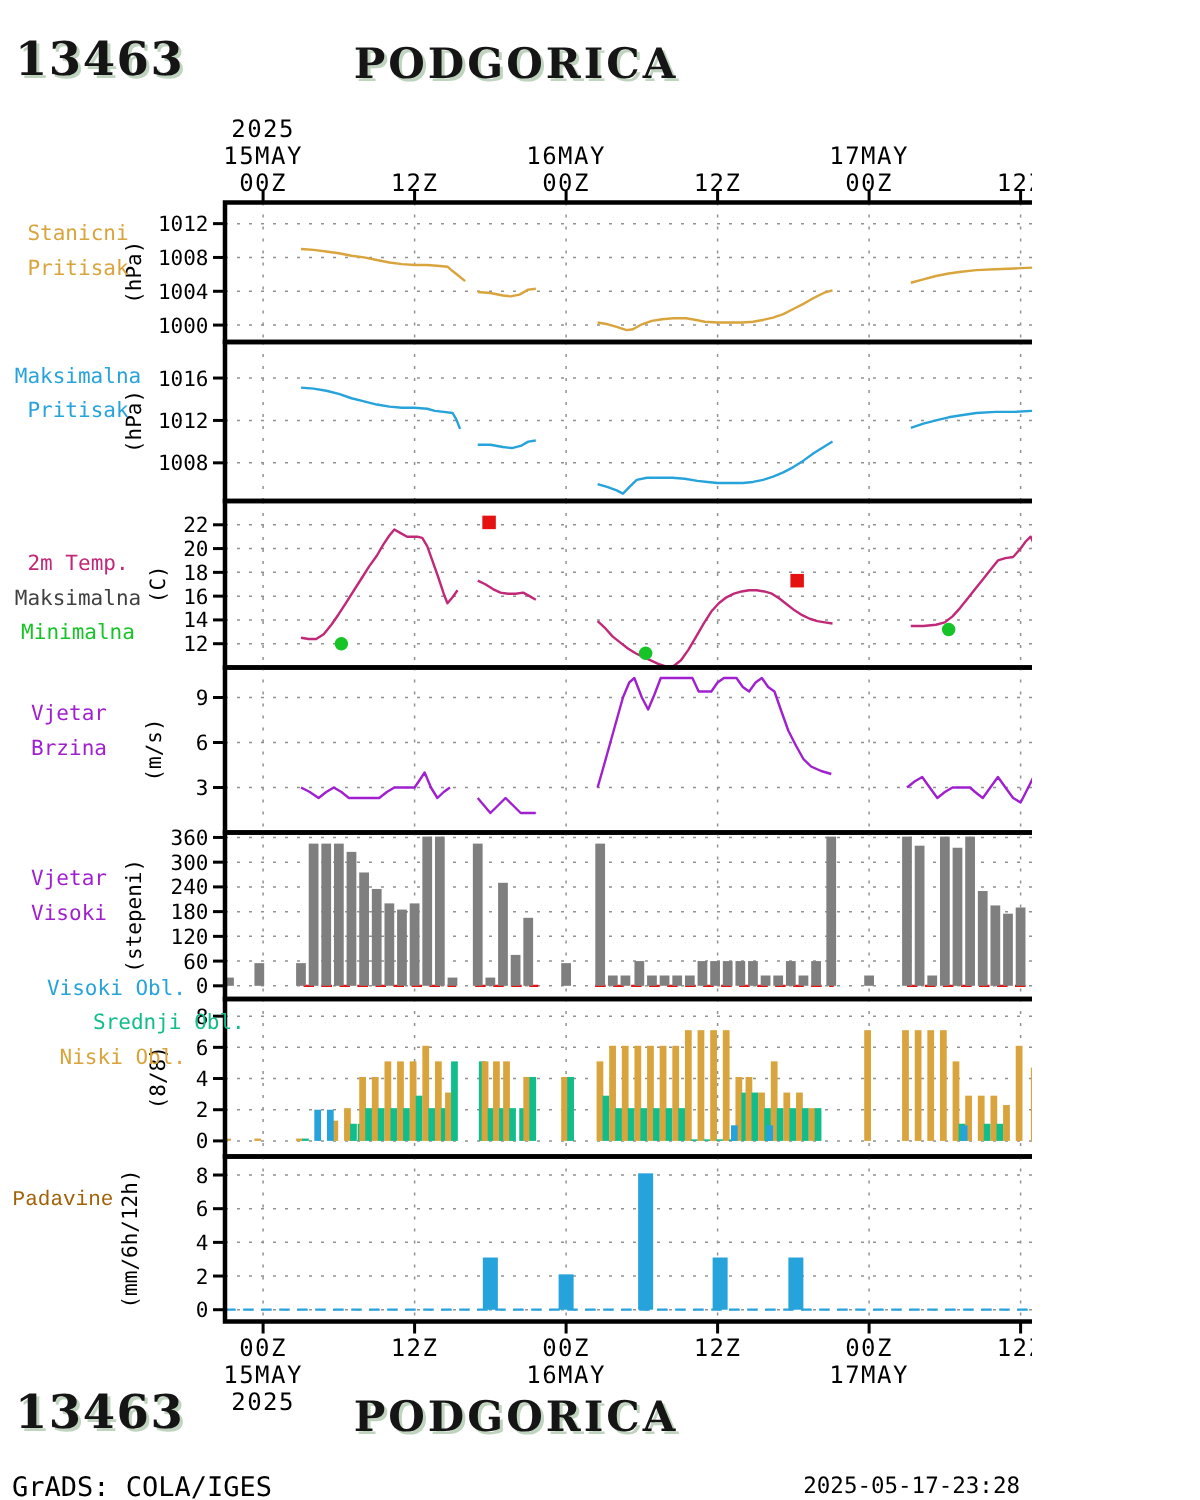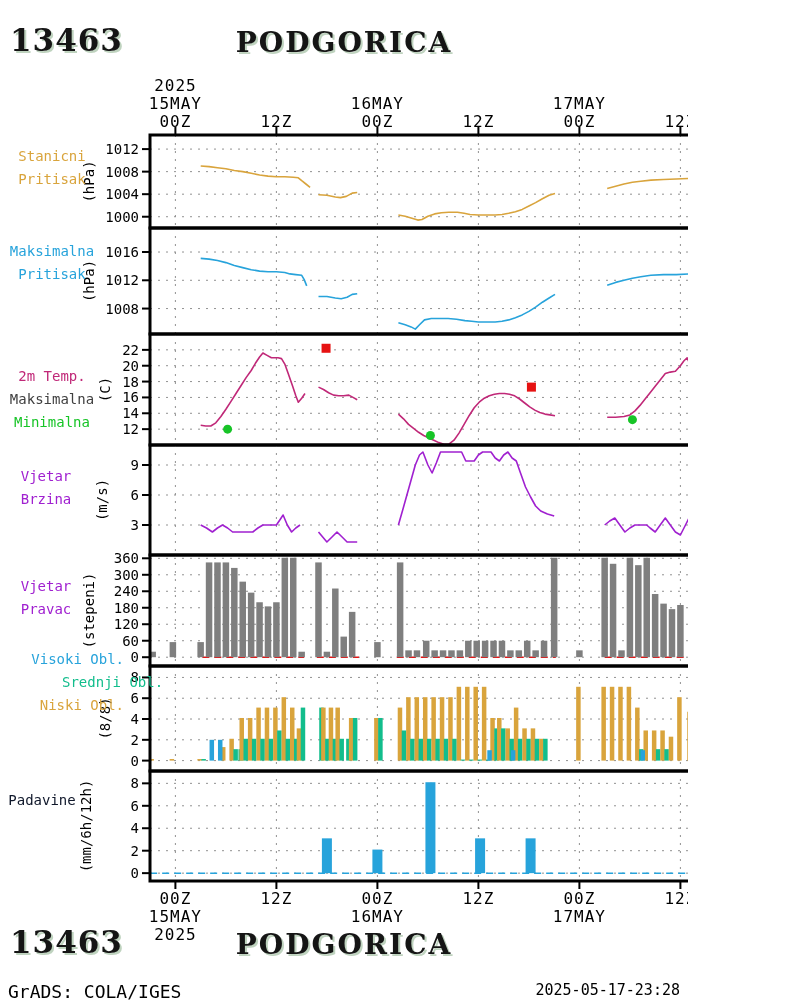--- a/index.html
+++ b/index.html
@@ -432,29 +432,29 @@
         <div style="color: rgb(192, 40, 120);">2m Temp.</div>
         <div style="color: #404040;">Maksimalna</div>
         <div style="color: rgb(23, 196, 39);">Minimalna</div>
       </div>
       <div class="plabel" style="left: 0px; width: 92px; top: 465px;">
         <div style="color: rgb(160, 32, 208);">Vjetar</div>
         <div style="color: rgb(160, 32, 208);">Brzina</div>
       </div>
       <div class="plabel" style="left: 0px; width: 92px; top: 575px;">
         <div style="color: rgb(160, 32, 208);">Vjetar</div>
-        <div style="color: rgb(160, 32, 208);">Pravac</div>
+        <div style="color: rgb(160, 32, 208);">Visoki</div>
       </div>
       <div class="plabel right" style="left: 0px; width: 100px; top: 648px; padding-left: 24px;">
         <div style="color: rgb(39, 163, 219);">Visoki Obl.</div>
         <div style="color: rgb(18, 189, 140); margin-left: 38px;">Srednji Obl.</div>
         <div style="color: rgb(217, 164, 60);">Niski Obl.</div>
       </div>
       <div class="plabel" style="left: 0px; width: 84px; top: 788.5px;">
-        <div style="color: #0f172a;">Padavine</div>
+        <div style="color: #a16207; font-family: Liberation Mono, monospace;">Padavine</div>
       </div>
     </div>
 
   <div class="bigtitle station-bot">13463</div>
   <div class="bigtitle main-bot">PODGORICA</div>
   <div class="credit">GrADS: COLA/IGES</div>
   <div class="timestamp">2025-05-17-23:28</div>
 </div>
 
 </body></html>

